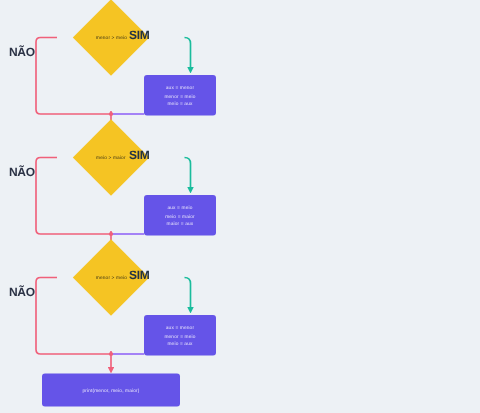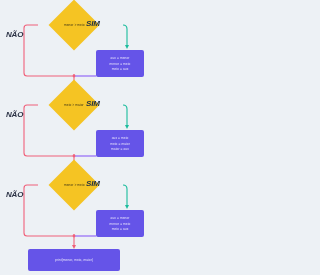--- a/index.html
+++ b/index.html
@@ -41,21 +41,20 @@
     letter-spacing:.1px;
   }
 
   .lbl{
     position:absolute;
     font-size:8px;
     font-weight:bold;
     color:#2b3245;
     white-space:nowrap;
     letter-spacing:-.2px;
-    font-style:italic;
   }
   .lbl.sim{color:#243244;}
 </style>
 </head>
 <body>
 
 <div id="stage">
 
   <svg id="wires" viewBox="0 0 150 275">
     <defs>

